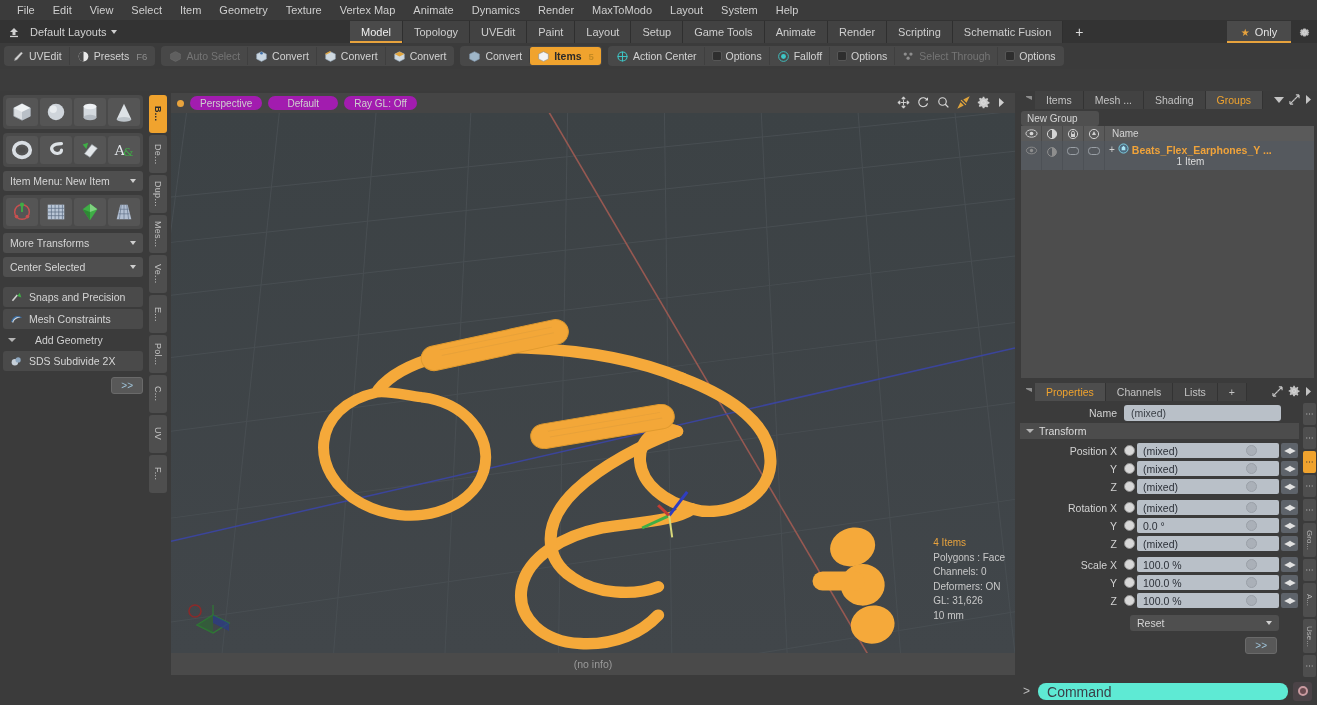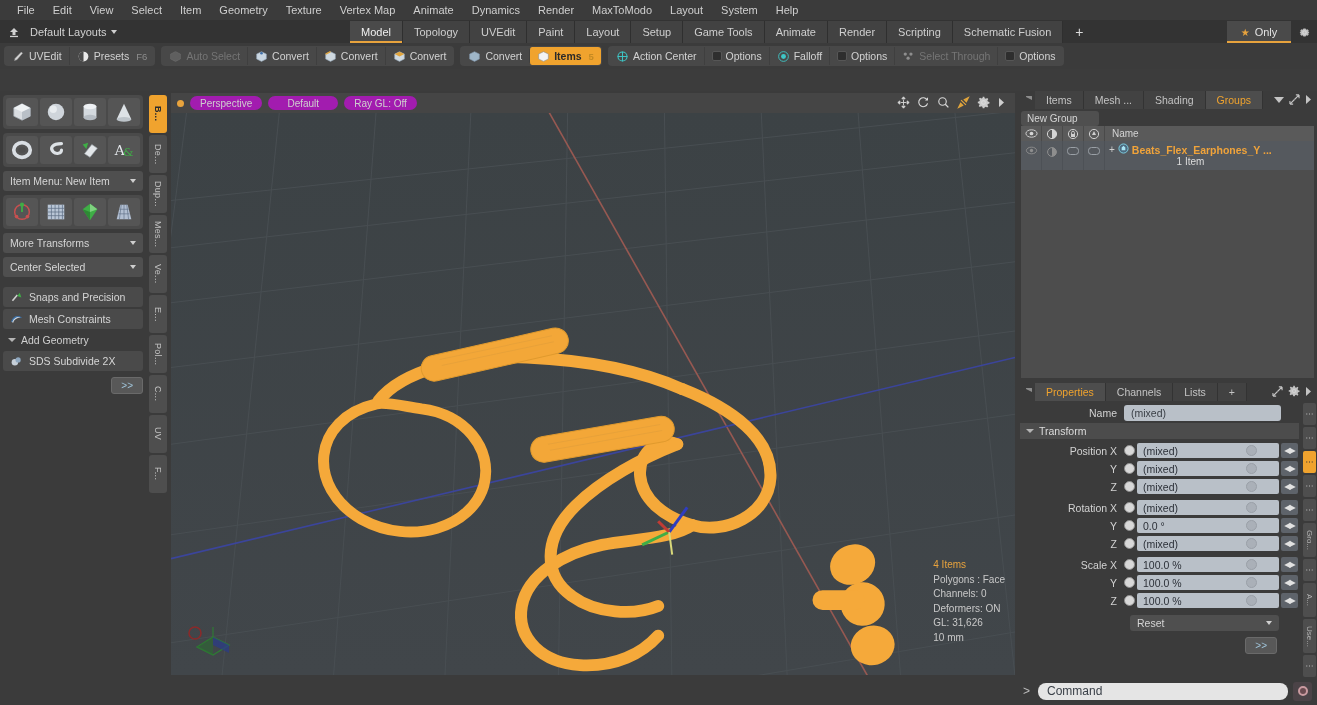--- a/index.html
+++ b/index.html
@@ -72,21 +72,21 @@
 
   
   .leftpanel{ width:146px; background:#3b3b3b; padding:4px 3px 0 3px; }
   .lp-grid{ display:grid; grid-template-columns:repeat(4,1fr); gap:2px;
             background:#4a4a4a; border-radius:4px; padding:3px; margin-bottom:4px;}
   .lp-cell{ height:28px; background:#555; border-radius:3px; display:flex;align-items:center;justify-content:center;}
   .lp-drop{ height:20px; background:#4f4f4f; border-radius:3px; display:flex;align-items:center;
             justify-content:space-between; padding:0 7px; font-size:10.5px;color:#d5d5d5;margin-bottom:4px;}
   .lp-row{ height:20px; background:#4a4a4a; border-radius:3px; display:flex;align-items:center;
            gap:6px; padding:0 7px; font-size:10.5px;color:#d5d5d5; margin-bottom:2px;}
-  .lp-sec{ height:17px; display:flex;align-items:center;gap:5px;font-size:10.5px;color:#d0d0d0;
+  .lp-sec{ height:17px; display:flex;align-items:center;gap:19px;font-size:10.5px;color:#d0d0d0;
            padding-left:5px; margin-bottom:3px;}
   .lp-more{ margin-top:6px; display:flex; justify-content:flex-end;}
   .dbtn{ background:#585858;border:1px solid #6a6a6a;border-radius:3px;color:#9fc3d8;
          font-size:10px;padding:2px 9px;}
 
   
   .vtabs{ width:24px; background:#3b3b3b; padding-top:4px; }
   .vtab{ width:18px; margin:0 auto 2px auto; height:38px; background:#4e4e4e; border-radius:3px;
          writing-mode:vertical-rl; text-orientation:mixed; font-size:9px; color:#c2c2c2;
          display:flex;align-items:center;justify-content:center; letter-spacing:.3px;}
@@ -167,22 +167,22 @@
   .rvt.dots{ height:22px; letter-spacing:1px;}
   .rvt.active{ background:#f0a32e; color:#333; }
   .rvt.tall{ height:34px; }
 
   
   .bottombar{ position:absolute; left:0; right:0; bottom:0; height:28px; background:#3b3b3b;
               display:flex; align-items:center; }
   .bb-left{ width:1015px; }
   .bb-right{ flex:1; display:flex; align-items:center; gap:5px; padding:0 5px; }
   .bb-gt{ color:#bdbdbd; font-size:12px; padding:0 3px;}
-  .cmdfield{ flex:1; height:17px; background:#e5e5e5; border-radius:8px; display:flex;align-items:center;
-             padding-left:9px; font-size:12px; color:#3a4048;}
+  .cmdfield{ flex:1; height:17px; background:#5eead4; border-radius:8px; display:flex;align-items:flex-end;
+             padding-left:9px; font-size:14px; color:#3a4048;}
   .recbtn{ width:19px;height:19px;border-radius:3px;background:#4b4347;display:flex;
            align-items:center;justify-content:center;}
   .recdot{ width:10px;height:10px;border-radius:50%;border:2px solid #c99aa0;background:#6a4a50;}
 </style>
 </head>
 <body>
 
 <div class="app">
 
 
@@ -673,20 +673,21 @@
         <div class="vpstats">
           <div class="hl">4 Items</div>
           <div>Polygons : Face</div>
           <div>Channels: 0</div>
           <div>Deformers: ON</div>
           <div>GL: 31,626</div>
           <div>10 mm</div>
         </div>
       </div>
 
+      <div class="vpfoot">(no info)</div>
     </div>
 
     <div class="rightpanel">
 
       <div class="rp-tabrow">
         <div class="cdot">
           <svg width="8" height="8" viewBox="0 0 8 8">
               <path d="M1 1 A3 3 0 0 1 7 1 L7 4 Z" fill="#8c8c8c"></path>
             </svg>
         </div>

